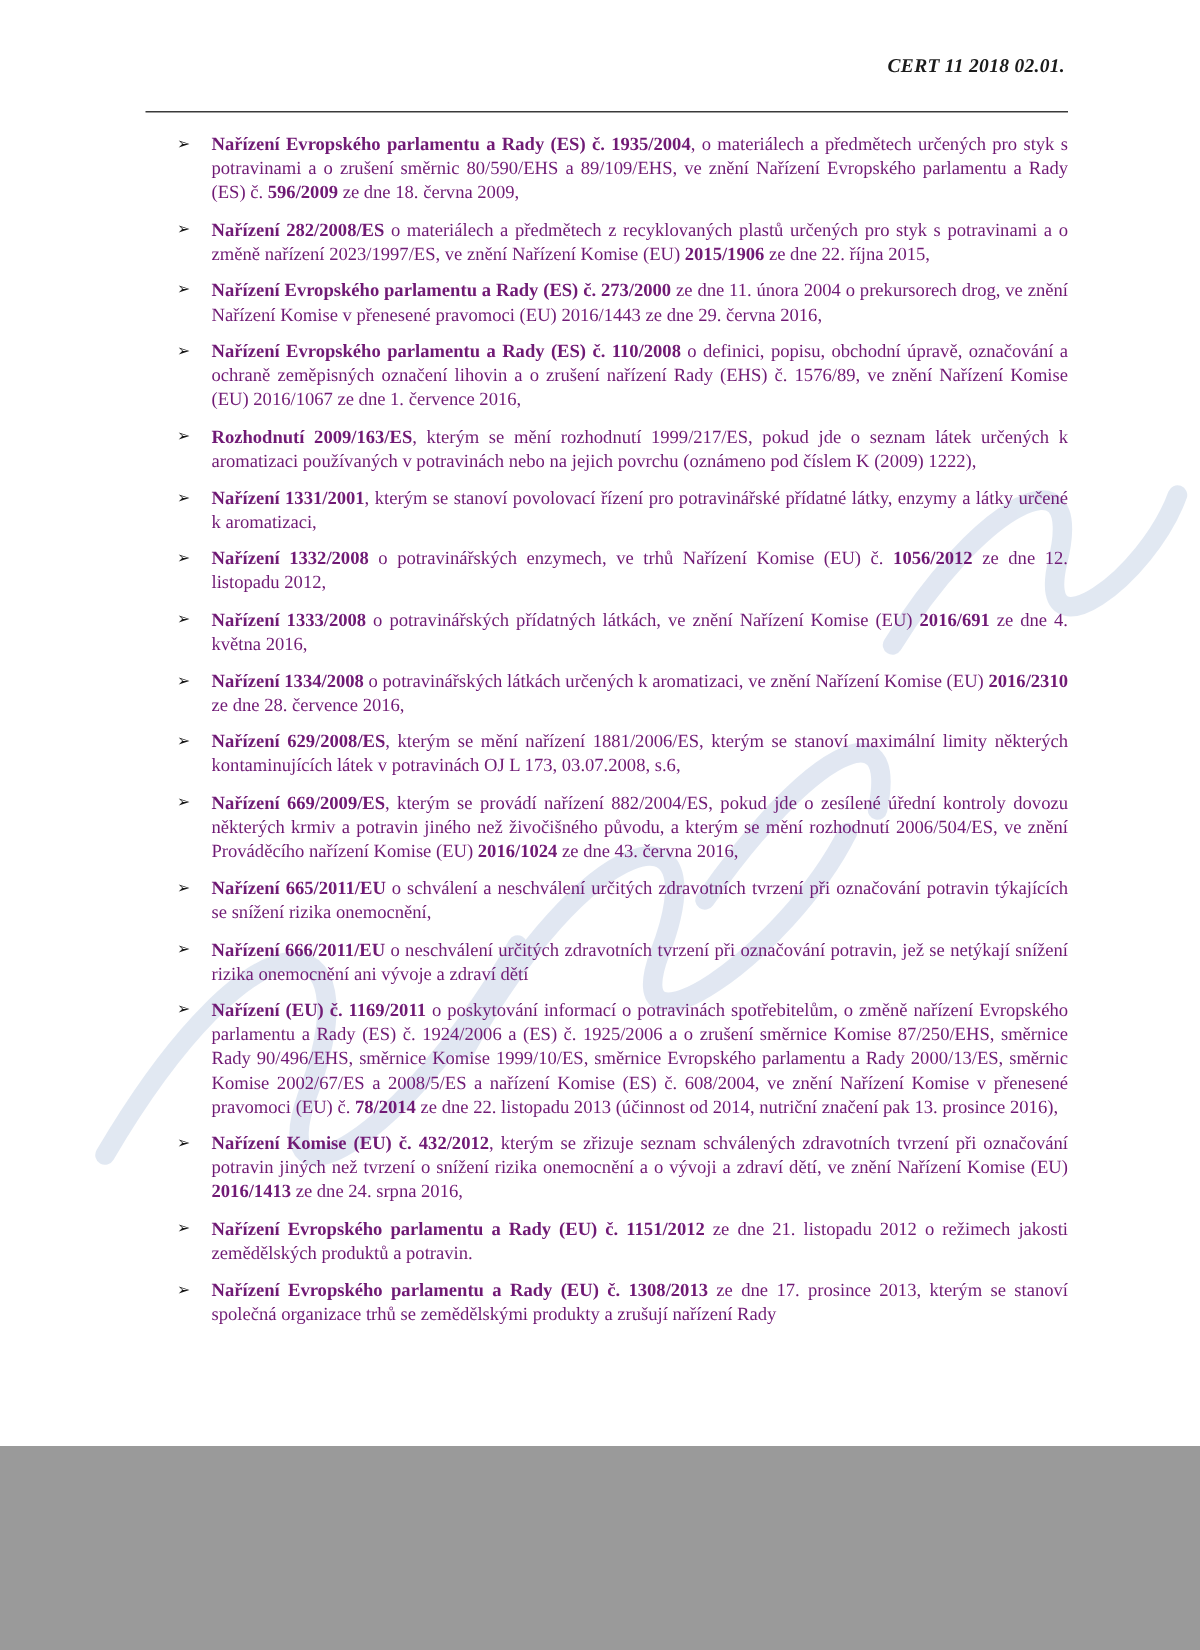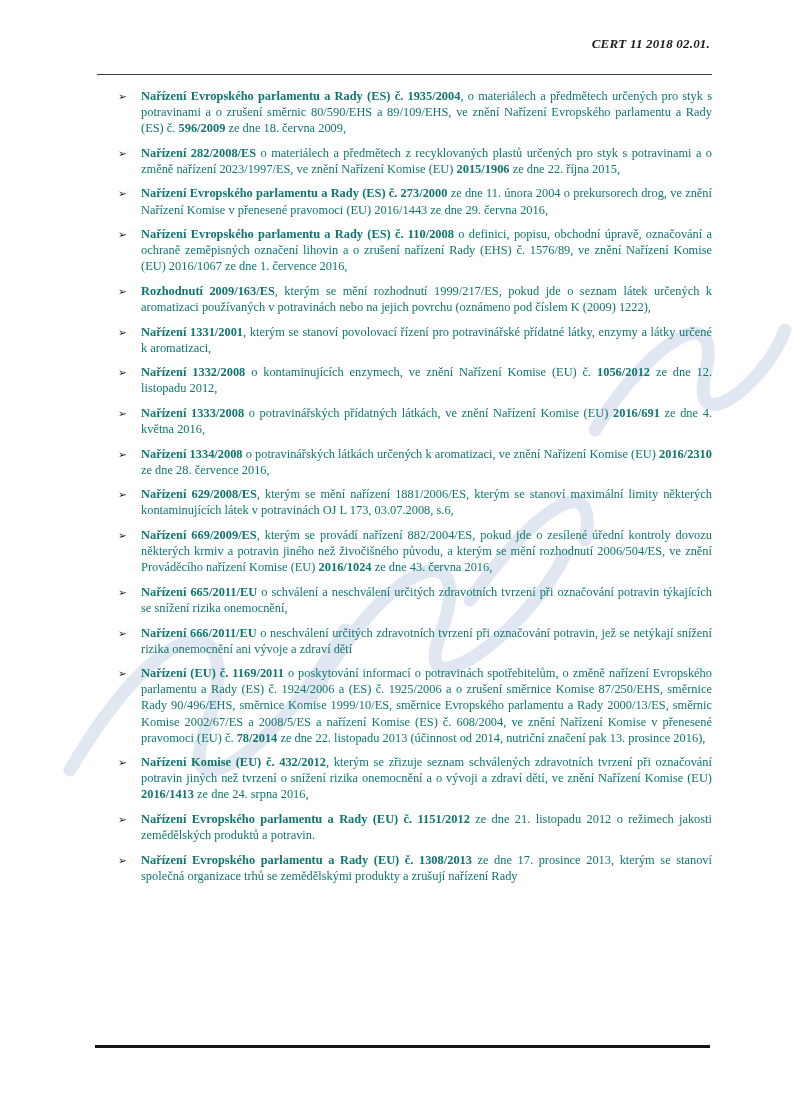--- a/index.html
+++ b/index.html
@@ -1,18 +1,18 @@
 <!DOCTYPE html>
 <html><head>
 <meta charset="utf-8">
 <style>
   html,body { margin:0; padding:0; background:#9a9a9a; }
   .page {
     position:relative;
-    width:800px; height:1100px;
+    width:800px; height:964px;
     margin:0 auto;
     background:#ffffff;
     font-family:"Liberation Serif","DejaVu Serif",serif;
     color:#1b1b1b;
     overflow:hidden;
   }
   .header-title {
     position:absolute; top:36px; right:90px;
     font-size:13px; font-style:italic; font-weight:bold;
     letter-spacing:0.2px;
@@ -25,21 +25,21 @@
     position:absolute; top:88px; left:118px; width:594px;
   }
   .item { display:flex; margin-bottom:8.5px; }
   .bullet {
     flex:0 0 23px; width:23px;
     font-family:"DejaVu Sans",sans-serif;
     font-size:10.5px; padding-top:2px; color:#151515;
   }
   .item-text {
     flex:1; font-size:12.4px; line-height:16.1px;
-    text-align:justify; color:#0f766e;
+    text-align:justify; color:#701a75;
   }
   .bold { font-weight:bold; }
   .footer-rule {
     position:absolute; top:1045px; left:95px; right:90px;
     height:3px; background:#141414;
   }
   .footer-text {
     position:absolute; top:1053px; left:0; width:100%;
     text-align:center; font-size:12.5px; color:#151515;
   }
@@ -86,21 +86,21 @@
       <div class="item">
         <span class="bullet">➢</span>
         <div class="item-text"><span class="bold">Rozhodnutí 2009/163/ES</span><span>, kterým se mění rozhodnutí 1999/217/ES, pokud jde o seznam látek určených k aromatizaci používaných v potravinách nebo na jejich povrchu (oznámeno pod číslem K (2009) 1222),</span></div>
       </div>
       <div class="item">
         <span class="bullet">➢</span>
         <div class="item-text"><span class="bold">Nařízení 1331/2001</span><span>, kterým se stanoví povolovací řízení pro potravinářské přídatné látky, enzymy a látky určené k aromatizaci,</span></div>
       </div>
       <div class="item">
         <span class="bullet">➢</span>
-        <div class="item-text"><span class="bold">Nařízení 1332/2008</span><span> o kontaminujících enzymech, ve znění Nařízení Komise (EU) č. </span><span class="bold">1056/2012</span><span> ze dne 12. listopadu 2012,</span></div>
+        <div class="item-text"><span class="bold">Nařízení 1332/2008</span><span> o potravinářských enzymech, ve trhů Nařízení Komise (EU) č. </span><span class="bold">1056/2012</span><span> ze dne 12. listopadu 2012,</span></div>
       </div>
       <div class="item">
         <span class="bullet">➢</span>
         <div class="item-text"><span class="bold">Nařízení 1333/2008</span><span> o potravinářských přídatných látkách, ve znění Nařízení Komise (EU) </span><span class="bold">2016/691</span><span> ze dne 4. května 2016,</span></div>
       </div>
       <div class="item">
         <span class="bullet">➢</span>
         <div class="item-text"><span class="bold">Nařízení 1334/2008</span><span> o potravinářských látkách určených k aromatizaci, ve znění Nařízení Komise (EU) </span><span class="bold">2016/2310</span><span> ze dne 28. července 2016,</span></div>
       </div>
       <div class="item">

